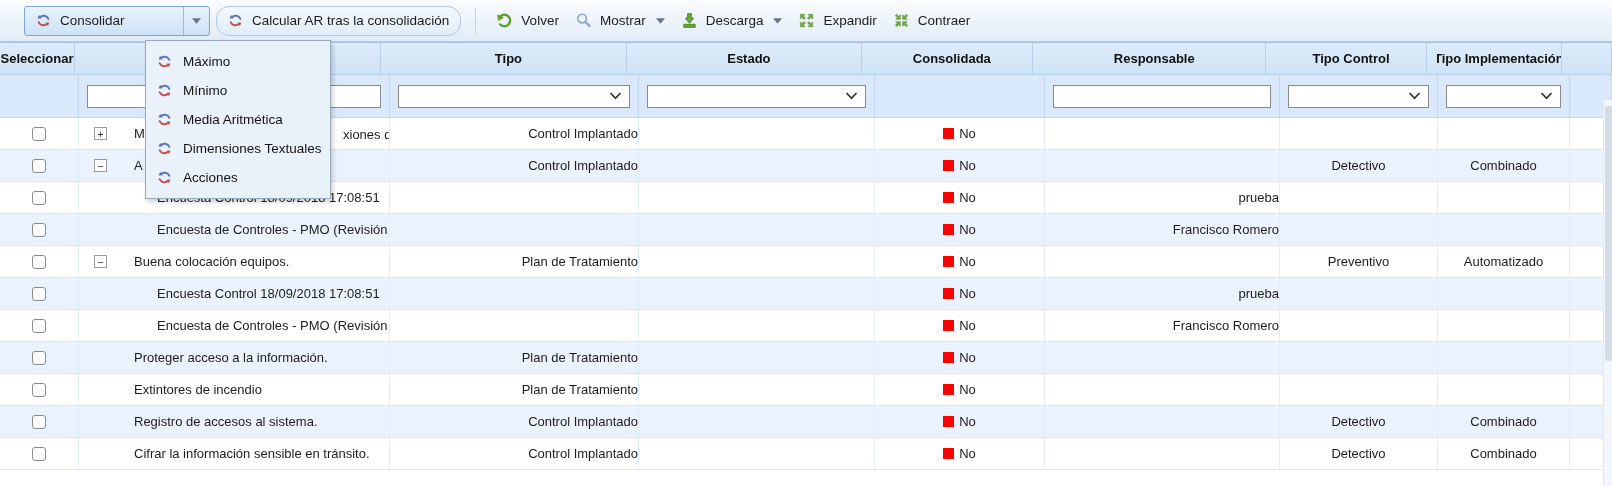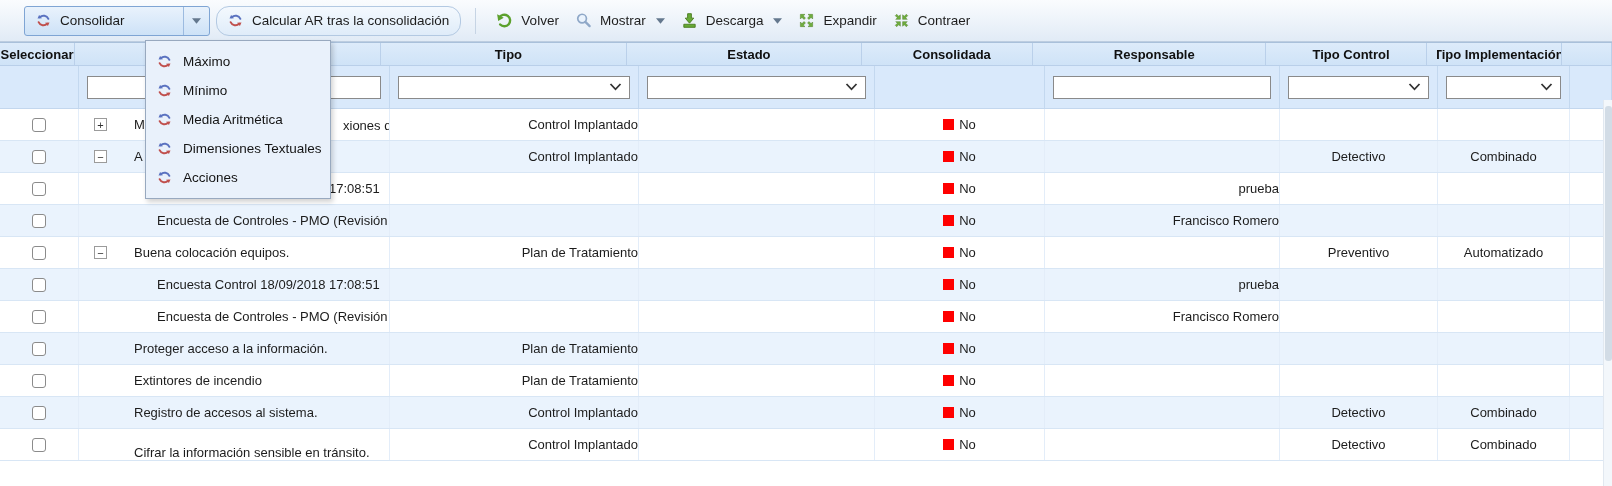--- a/index.html
+++ b/index.html
@@ -43,21 +43,21 @@
     box-shadow:2px 3px 5px rgba(0,0,0,.18); padding:6px 0;
   }
   .menu-item {
     height:29px; display:flex; align-items:center; gap:11px;
     padding-left:11px; font-size:13.5px; color:#141414; cursor:default;
   }
 
   
   .grid { position:absolute; top:42px; left:0; width:1612px; }
   .grid-row { display:flex; }
-  .hrow { height:24px; background:linear-gradient(#ddebfa,#cfe3f7);
+  .hrow { height:33px; background:linear-gradient(#ddebfa,#cfe3f7);
           border-top:1px solid #a9c0da; border-bottom:1px solid #b9cfe9;gap:10px; }
   .hcell { display:flex; align-items:center; justify-content:center;
            font-weight:bold; font-size:13px; color:#101010;
            border-right:1px solid #bad0ea; overflow:hidden; white-space:nowrap; }
   .frow { height:43px; background:#d9e9fb; border-bottom:1px solid #c3d7ee; }
   .fcell { display:flex; align-items:center; border-right:1px solid #c3d8ef; padding:0 8px; }
   .f-input { width:100%; height:23px; border:1px solid #8a8a8a; background:#fff;
              font:13px "Liberation Sans", sans-serif; padding:0 4px; border-radius:0; }
   .f-select { width:100%; height:23px; border:1px solid #8a8a8a; background:#fff;
               display:flex; align-items:center; justify-content:flex-end; padding-right:7px; }
@@ -537,21 +537,21 @@
         </div>
         <div class="bcell c-center" style="width: 132px;">
           <span>Combinado</span>
         </div>
         <div class="bcell" style="width: 42px;"></div>
       </div>
       <div class="grid-row brow">
         <div class="bcell" style="width: 79px;">
           <div class="checkbox"></div>
         </div>
-        <div class="bcell name-cell" style="width: 311px; align-items: flex-end;">
+        <div class="bcell name-cell" style="width: 311px;">
           <span class="nt-noexp">Cifrar la información sensible en tránsito.</span>
         </div>
         <div class="bcell pad-l" style="width: 249px;">
           <span>Control Implantado</span>
         </div>
         <div class="bcell c-center" style="width: 236px;">
           <span></span>
         </div>
         <div class="bcell c-center" style="width: 170px;">
           <div class="sq"></div>

